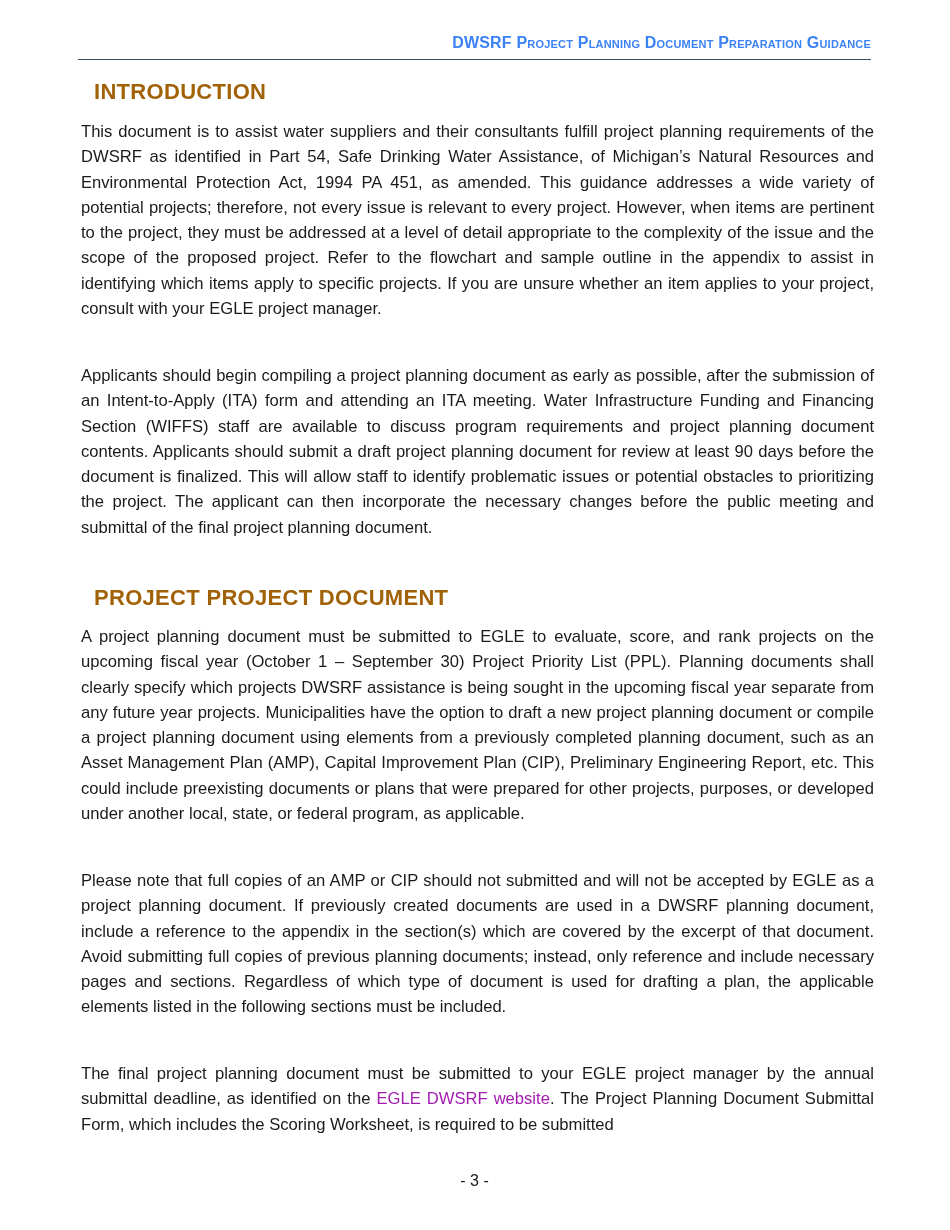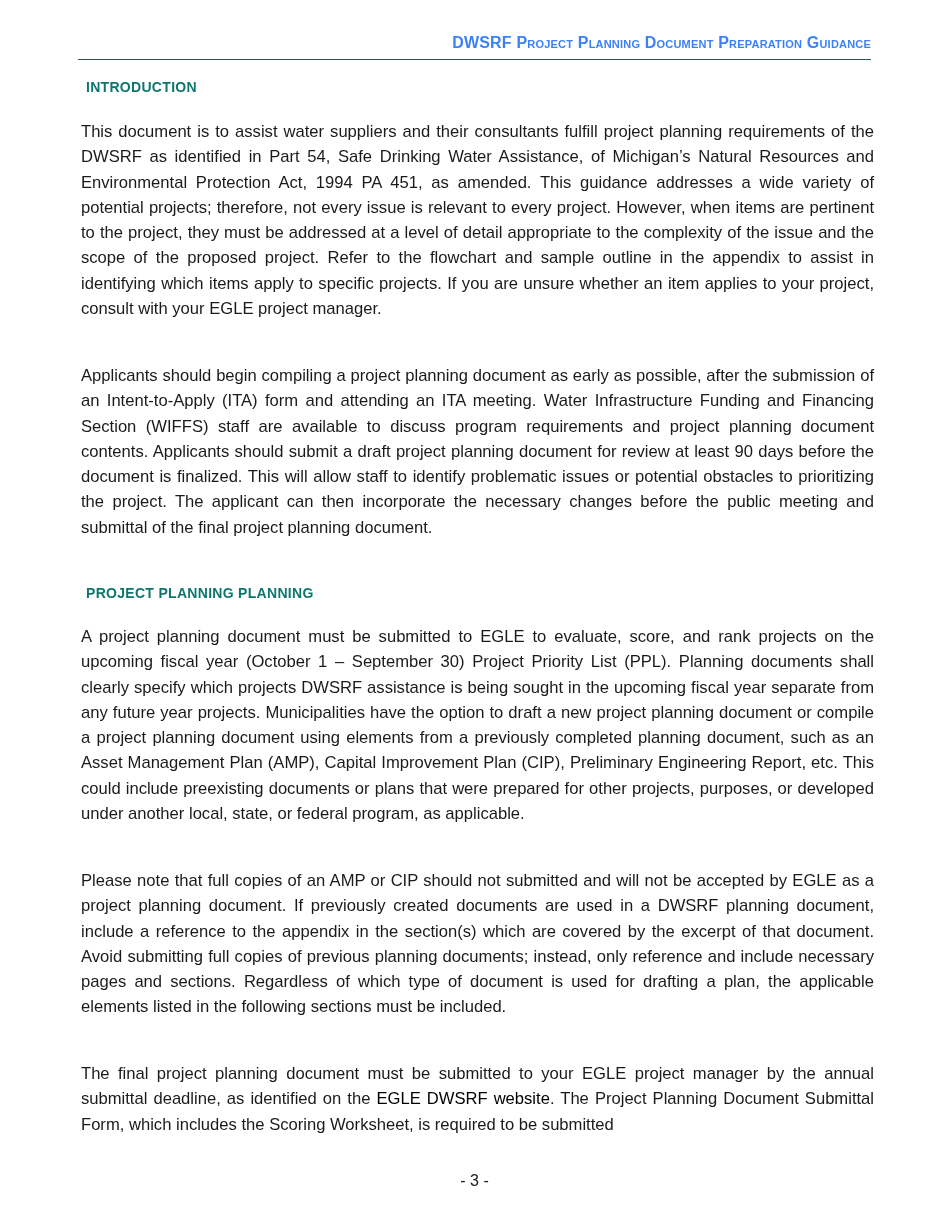--- a/index.html
+++ b/index.html
@@ -1,35 +1,35 @@
 <!DOCTYPE html>
 <html><head>
 <meta charset="utf-8">
 <style>
   html, body { margin: 0; padding: 0; background: #ffffff; }
   body { width: 950px; height: 1230px; position: relative; overflow: hidden; font-family: "Liberation Sans", "DejaVu Sans", sans-serif; color: #1a1a1a; }
   .page { position: absolute; left: 78px; top: 0; width: 793px; }
   .running-header { position: absolute; top: 34px; right: 0; font-family: "Liberation Sans", sans-serif; font-weight: bold; font-size: 16px; color: #3b82f6; letter-spacing: 0.2px; font-variant: small-caps; white-space: nowrap; }
   .header-rule { position: absolute; top: 59px; left: 0; width: 793px; height: 0; border-top: 1.5px solid #2f5563; }
-  h2 { position: absolute; left: 8px; margin: 0; font-family: "Liberation Sans", sans-serif; font-weight: bold; font-size: 14px; color: #0f766e; letter-spacing: 0.3px; }
+  h2 { position: absolute; left: 16px; margin: 0; font-family: "Liberation Sans", sans-serif; font-weight: bold; font-size: 22px; color: #a16207; letter-spacing: 0.3px; }
   .para { position: absolute; left: 0; width: 793px; margin: 3px; font-size: 16.6px; line-height: 25.3px; text-align: justify; text-align-last: left; color: #1a1a1a; font-family: "Liberation Sans", sans-serif; }
-  .link { color: #000000; text-decoration: none; }
+  .link { color: #a21caf; text-decoration: none; }
   .page-number { position: absolute; top: 1172px; left: 0; width: 793px; text-align: center; font-size: 16px; color: #1a1a1a; }
 </style>
 </head>
 <body>
 
 <div class="page">
   <div class="running-header">DWSRF Project Planning Document Preparation Guidance</div>
   <div class="header-rule"></div>
 
   <h2 style="top:79px;">INTRODUCTION</h2>
   <p class="para" style="top:116px;">This document is to assist water suppliers and their consultants fulfill project planning requirements of the DWSRF as identified in Part 54, Safe Drinking Water Assistance, of Michigan’s Natural Resources and Environmental Protection Act, 1994 PA 451, as amended. This guidance addresses a wide variety of potential projects; therefore, not every issue is relevant to every project. However, when items are pertinent to the project, they must be addressed at a level of detail appropriate to the complexity of the issue and the scope of the proposed project. Refer to the flowchart and sample outline in the appendix to assist in identifying which items apply to specific projects. If you are unsure whether an item applies to your project, consult with your EGLE project manager.</p>
   <p class="para" style="top:360px;">Applicants should begin compiling a project planning document as early as possible, after the submission of an Intent-to-Apply (ITA) form and attending an ITA meeting. Water Infrastructure Funding and Financing Section (WIFFS) staff are available to discuss program requirements and project planning document contents. Applicants should submit a draft project planning document for review at least 90 days before the document is finalized. This will allow staff to identify problematic issues or potential obstacles to prioritizing the project. The applicant can then incorporate the necessary changes before the public meeting and submittal of the final project planning document.</p>
 
-  <h2 style="top:585px;">PROJECT PLANNING PLANNING</h2>
+  <h2 style="top:585px;">PROJECT PROJECT DOCUMENT</h2>
   <p class="para" style="top:621px;">A project planning document must be submitted to EGLE to evaluate, score, and rank projects on the upcoming fiscal year (October 1 – September 30) Project Priority List (PPL). Planning documents shall clearly specify which projects DWSRF assistance is being sought in the upcoming fiscal year separate from any future year projects. Municipalities have the option to draft a new project planning document or compile a project planning document using elements from a previously completed planning document, such as an Asset Management Plan (AMP), Capital Improvement Plan (CIP), Preliminary Engineering Report, etc. This could include preexisting documents or plans that were prepared for other projects, purposes, or developed under another local, state, or federal program, as applicable.</p>
   <p class="para" style="top:865px;">Please note that full copies of an AMP or CIP should not submitted and will not be accepted by EGLE as a project planning document. If previously created documents are used in a DWSRF planning document, include a reference to the appendix in the section(s) which are covered by the excerpt of that document. Avoid submitting full copies of previous planning documents; instead, only reference and include necessary pages and sections. Regardless of which type of document is used for drafting a plan, the applicable elements listed in the following sections must be included.</p>
 
   <p class="para" style="top:1058px;"><span>The final project planning document must be submitted to your EGLE project manager by the annual submittal deadline, as identified on the </span><a class="link">EGLE DWSRF website</a><span>. The Project Planning Document Submittal Form, which includes the Scoring Worksheet, is required to be submitted</span></p>
 
   <div class="page-number">- 3 -</div>
 </div>
 
 </body></html>

